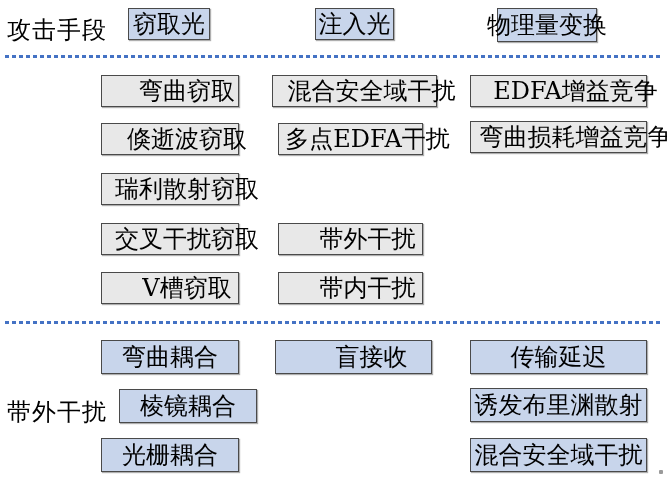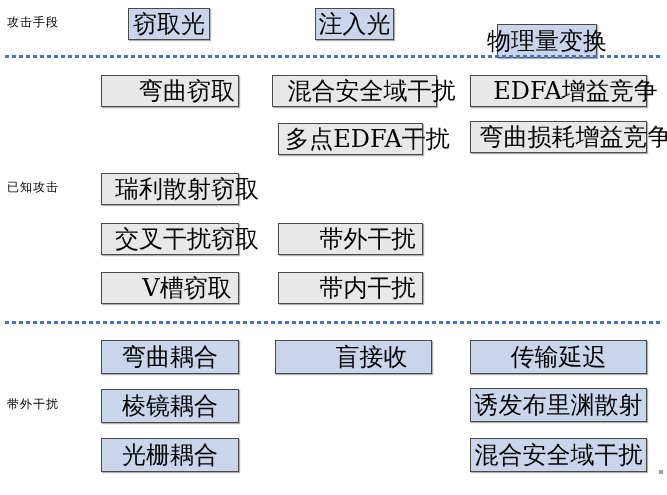--- a/index.html
+++ b/index.html
@@ -4,21 +4,21 @@
 <style>
   * { margin:0; padding:0; box-sizing:border-box; }
   html,body { background:#ffffff; }
   .canvas {
     position:relative; width:667px; height:495px; background:#ffffff;
     font-family:"DejaVu Serif","Liberation Serif",serif;
     color:var(--text,#000);
     overflow:hidden;
   }
   .section-label {
-    position:absolute; left:7px; font-size:12px; letter-spacing:1px;
+    position:absolute; left:7px; font-size:24px; letter-spacing:1px;
     white-space:nowrap;
   }
   .box {
     position:absolute; height:32px;
     border:1.6px solid var(--box-border,#4a4a4a);
     display:flex; align-items:center; justify-content:center;
     font-size:24px; white-space:nowrap;
     box-shadow:1px 1px 1px rgba(110,110,110,0.55);
   }
   .tall { height:34px; }
@@ -37,46 +37,46 @@
     position:absolute; left:659px; top:470px; width:4px; height:4px;
     background:#9a9a9a; border-radius:1px;
   }
 </style>
 </head>
 <body>
 
 <div class="canvas">
 
   <div class="section-label" style="top:14px;">攻击手段</div>
-  <div class="section-label" style="top:179px;">已知攻击</div>
   <div class="section-label" style="top:396px;">带外干扰</div>
 
   <div class="box blue" style="left:128px; top:8px; width:82px;">窃取光</div>
   <div class="box blue" style="left:315px; top:8px; width:79px;">注入光</div>
-  <div class="box blue tall" style="left:497px; top:24px; width:100px;">物理量变换</div>
+  <div class="box blue tall" style="left:497px; top:8px; width:100px;">物理量变换</div>
 
   <div class="divider" style="top:55px;"></div>
 
   <div class="box gray c1" style="top:75px;">弯曲窃取</div>
+  <div class="box gray c1" style="top:123px;">倏逝波窃取</div>
   <div class="box gray c1" style="top:173px;">瑞利散射窃取</div>
   <div class="box gray c1" style="top:223px;">交叉干扰窃取</div>
   <div class="box gray c1" style="top:272px;">V槽窃取</div>
 
   <div class="box gray" style="left:272px; top:75px; width:165px;">混合安全域干扰</div>
   <div class="box gray c2" style="top:123px;">多点EDFA干扰</div>
   <div class="box gray c2" style="top:223px;">带外干扰</div>
   <div class="box gray c2" style="top:272px;">带内干扰</div>
 
   <div class="box gray c3" style="top:75px;">EDFA增益竞争</div>
   <div class="box gray c3" style="top:121px;">弯曲损耗增益竞争</div>
 
   <div class="divider" style="top:321px;"></div>
 
   <div class="box blue tall c1" style="top:340px;">弯曲耦合</div>
-  <div class="box blue tall c1" style="top:389px;">棱镜耦合</div>
+  <div class="box blue tall c1" style="top:389px;margin-left:18px;">棱镜耦合</div>
   <div class="box blue tall c1" style="top:438px;">光栅耦合</div>
 
   <div class="box blue tall" style="left:275px; top:340px; width:157px;padding-left:36px;">盲接收</div>
 
   <div class="box blue tall c3" style="top:340px;">传输延迟</div>
   <div class="box blue tall c3" style="top:388px;">诱发布里渊散射</div>
   <div class="box blue tall c3" style="top:438px;">混合安全域干扰</div>
 
   <div class="stray-dot"></div>
 

